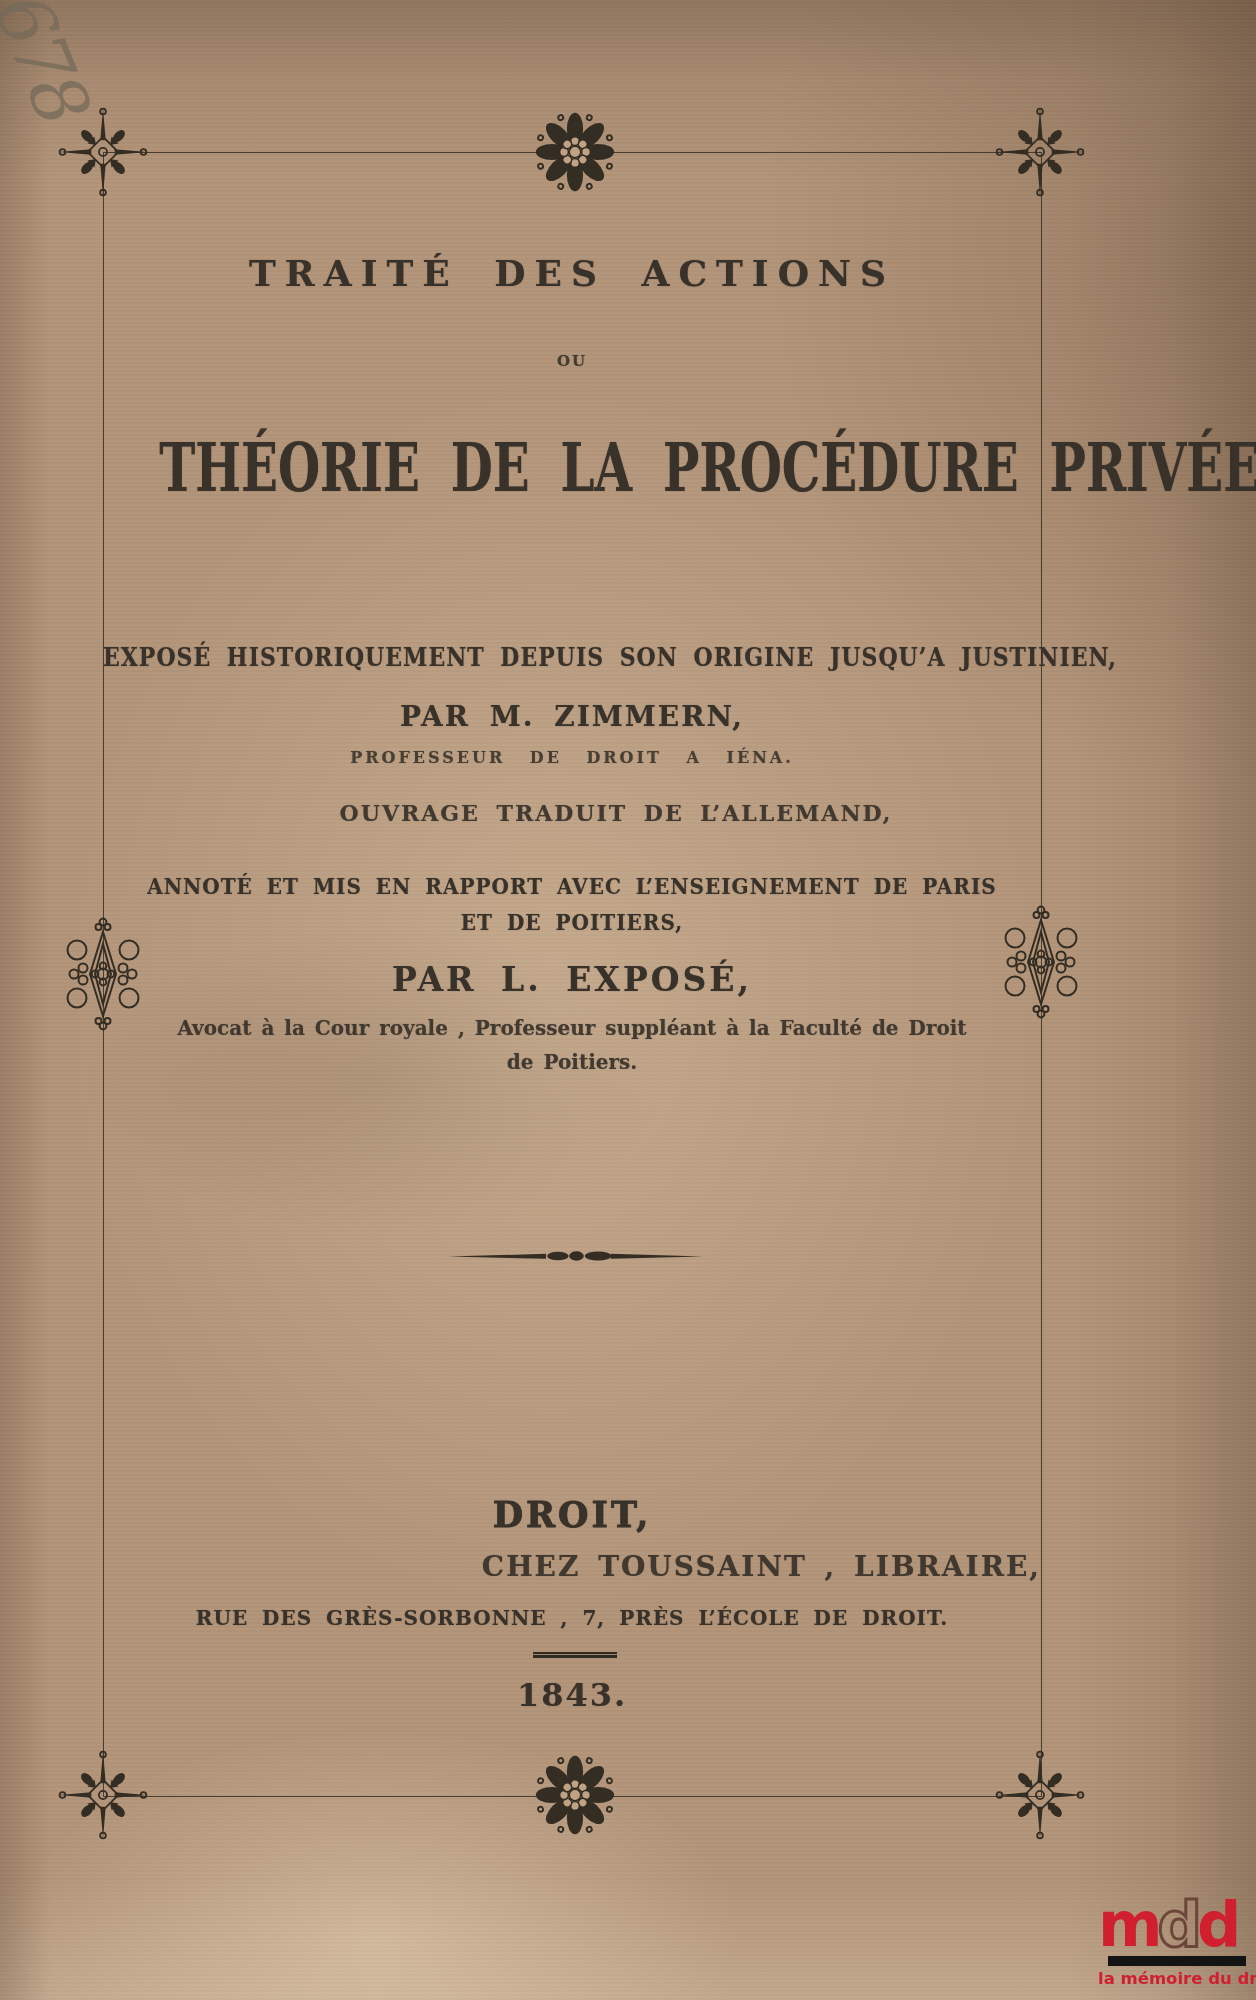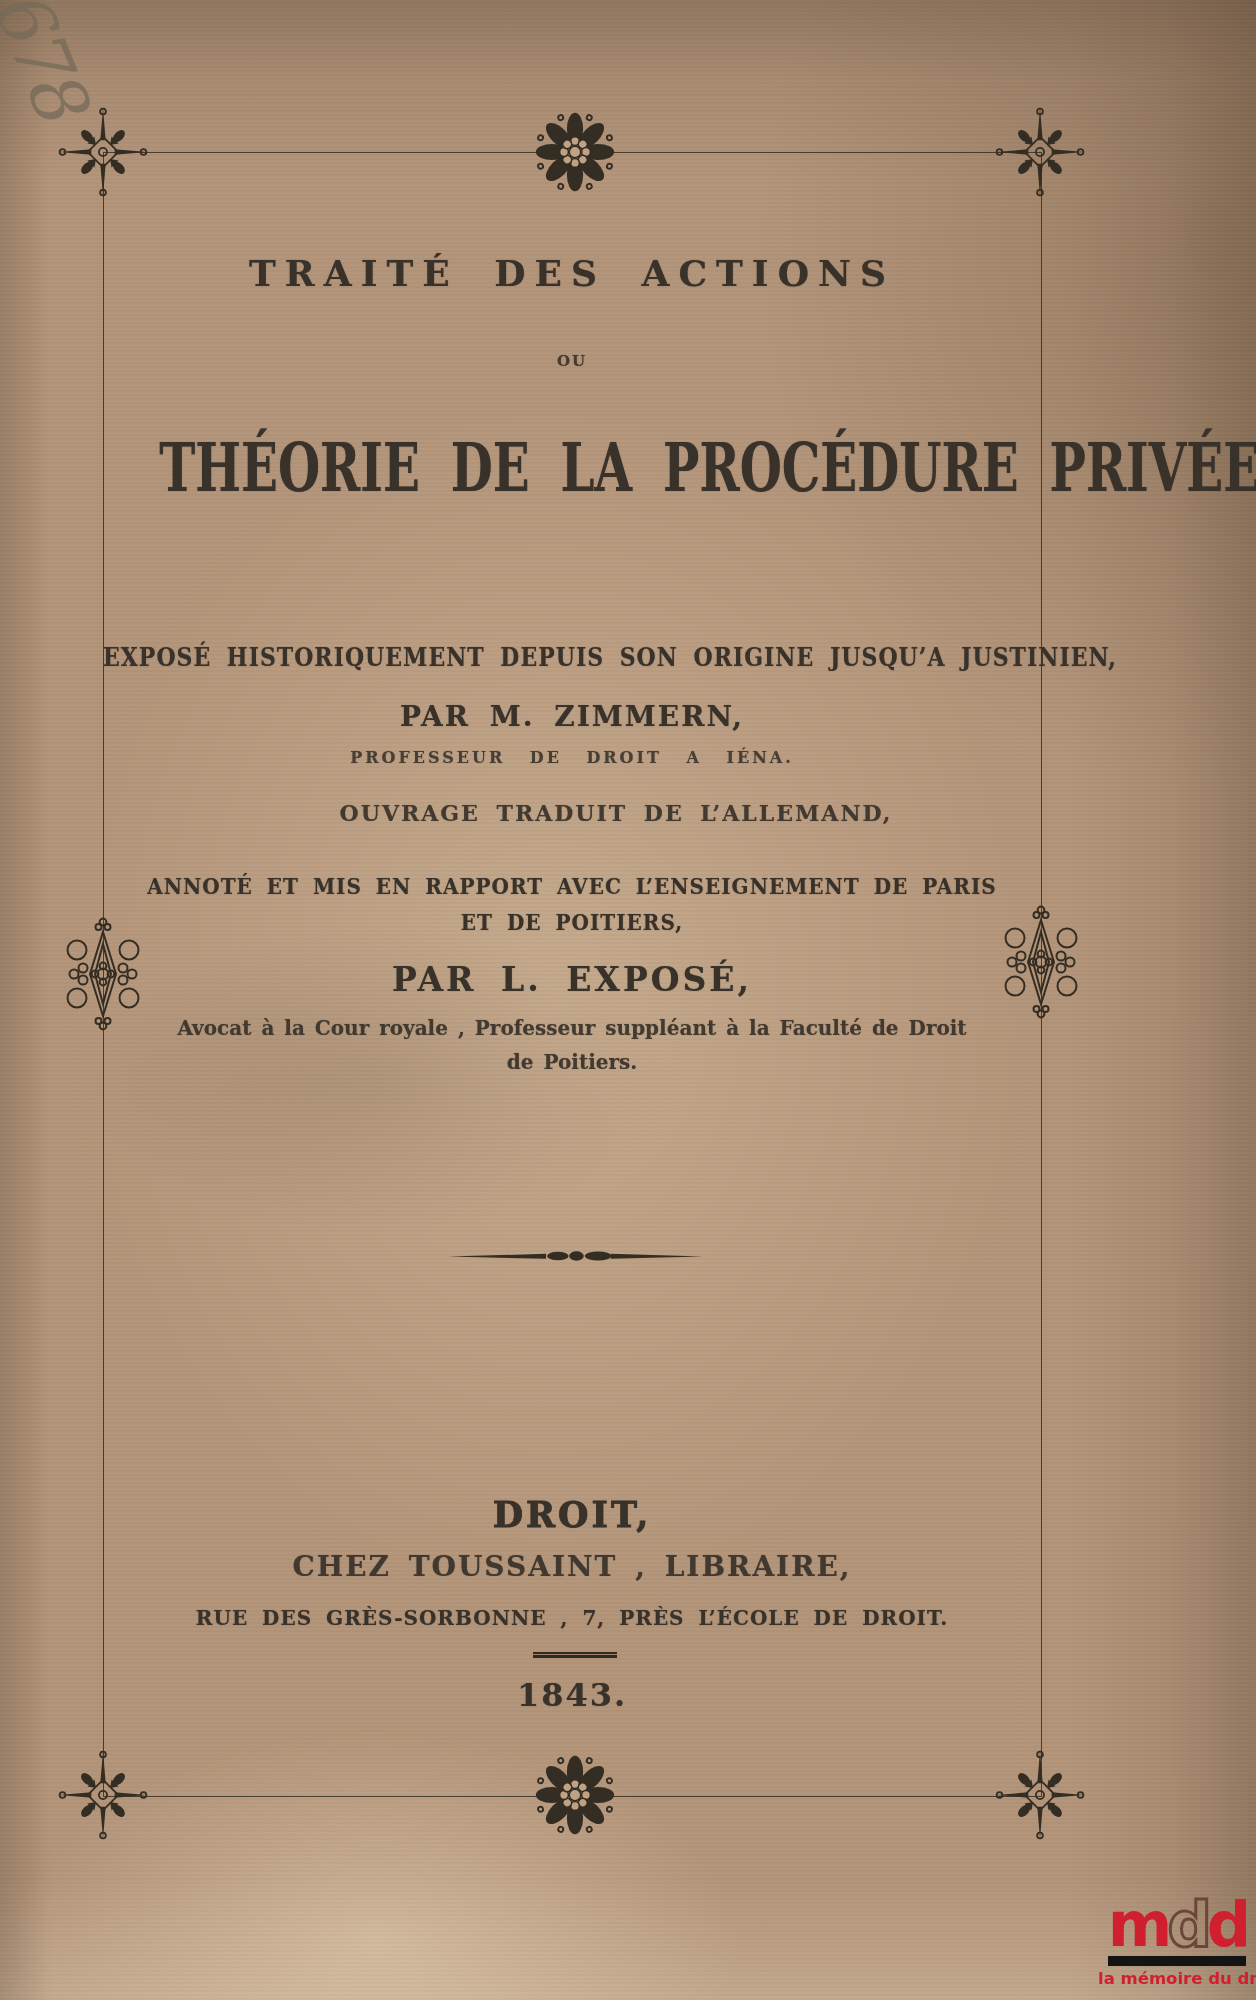--- a/index.html
+++ b/index.html
@@ -37,27 +37,27 @@
   .zimmern{top:700px;font-size:28px;font-weight:bold;letter-spacing:2px;word-spacing:8px;}
   .prof{top:748px;font-size:16px;font-weight:bold;letter-spacing:3px;word-spacing:16px;opacity:.88;}
   .ouvrage{top:800px;font-size:22px;font-weight:bold;letter-spacing:2px;word-spacing:7px;opacity:.92;margin-left:44px;}
   .annote{font-size:20px;font-weight:bold;letter-spacing:1px;word-spacing:6px;transform:scaleY(1.1);transform-origin:50% 0;}
   .annote1{top:873px;} .annote2{top:909px;}
   .etienne{top:960px;font-size:33px;font-weight:bold;letter-spacing:3px;word-spacing:10px;}
   .avocat{font-size:20px;font-weight:bold;letter-spacing:0px;word-spacing:3px;opacity:.92;}
   .avocat1{top:1016px;} .avocat2{top:1050px;}
   .paris{top:1494px;font-size:35px;font-weight:bold;letter-spacing:3px;
     -webkit-text-stroke:.8px #38322a;}
-  .toussaint{top:1550px;font-size:28px;font-weight:bold;letter-spacing:2px;word-spacing:6px;opacity:.92;}
+  .toussaint{top:1550px;font-size:28px;font-weight:bold;letter-spacing:2px;word-spacing:6px;opacity:.92;text-align:right;}
   .rue{top:1606px;font-size:20px;font-weight:bold;letter-spacing:1px;word-spacing:6px;}
   .imprint-rule{position:absolute;left:533px;top:1652px;width:84px;height:6px;
     background:linear-gradient(#2f2a22 0 2.5px, rgba(47,42,34,.15) 2.5px 3.4px, #2f2a22 3.4px 6px);}
   .year{top:1676px;font-size:32px;font-weight:bold;letter-spacing:2px;}
   .divider{position:absolute;left:448px;top:1248px;}
-  .logo{position:absolute;left:1098px;top:1896px;width:158px;text-align:center;}
+  .logo{position:absolute;left:1098px;top:1896px;width:158px;}
   .logo-word{font-family:"DejaVu Sans","Liberation Sans",sans-serif;font-weight:bold;
     font-size:62px;line-height:58px;letter-spacing:-5px;color:#d01f2e;}
   .logo-word .outl{color:transparent;-webkit-text-stroke:3px #6d463a;}
   .logo-bar{width:138px;height:10px;background:#141414;margin:2px auto 3px auto;}
   .logo-tag{font-family:"DejaVu Sans","Liberation Sans",sans-serif;font-weight:bold;
     font-size:16.5px;color:#d01f2e;white-space:nowrap;}
   svg .ink{fill:#342d23;} svg .stroke{fill:none;stroke:#342d23;stroke-width:2;}
   svg .paperfill{fill:#bfa283;stroke:#342d23;stroke-width:1.6;}
 </style>
 </head>

